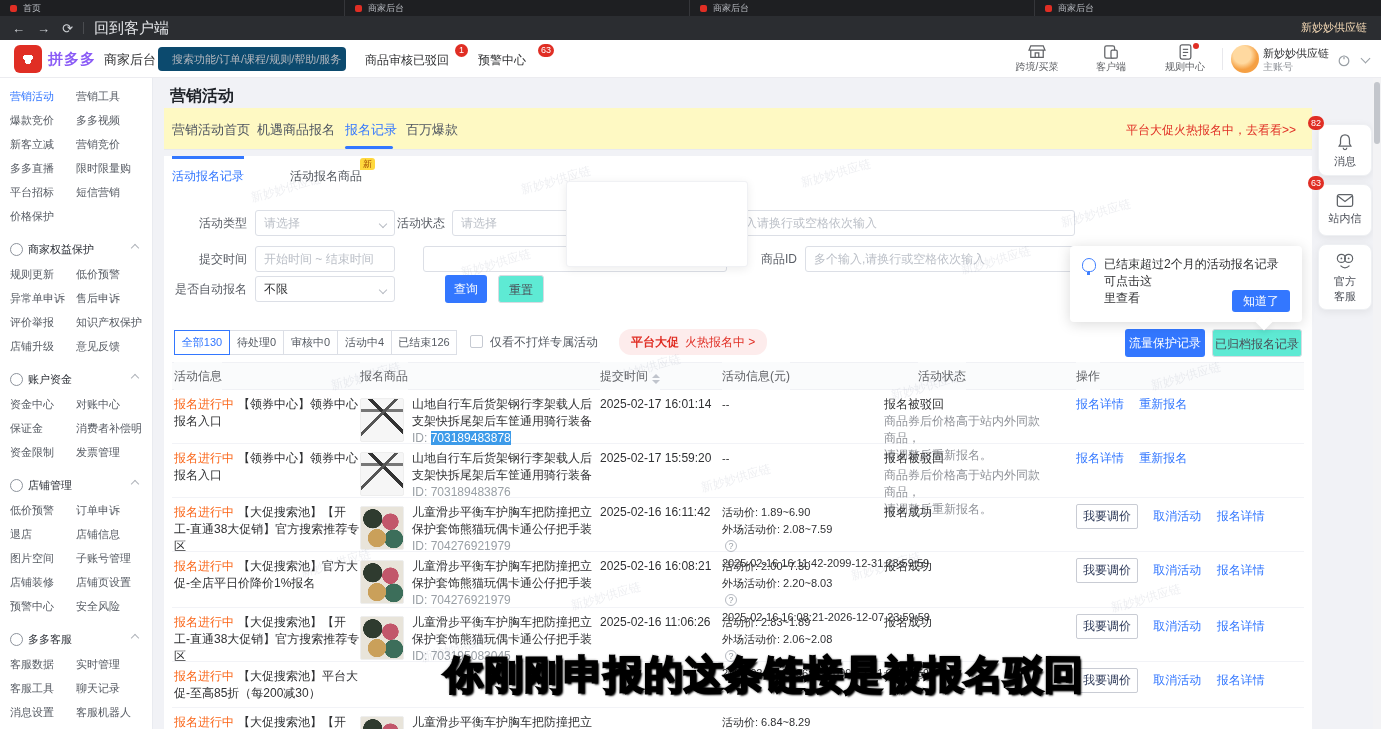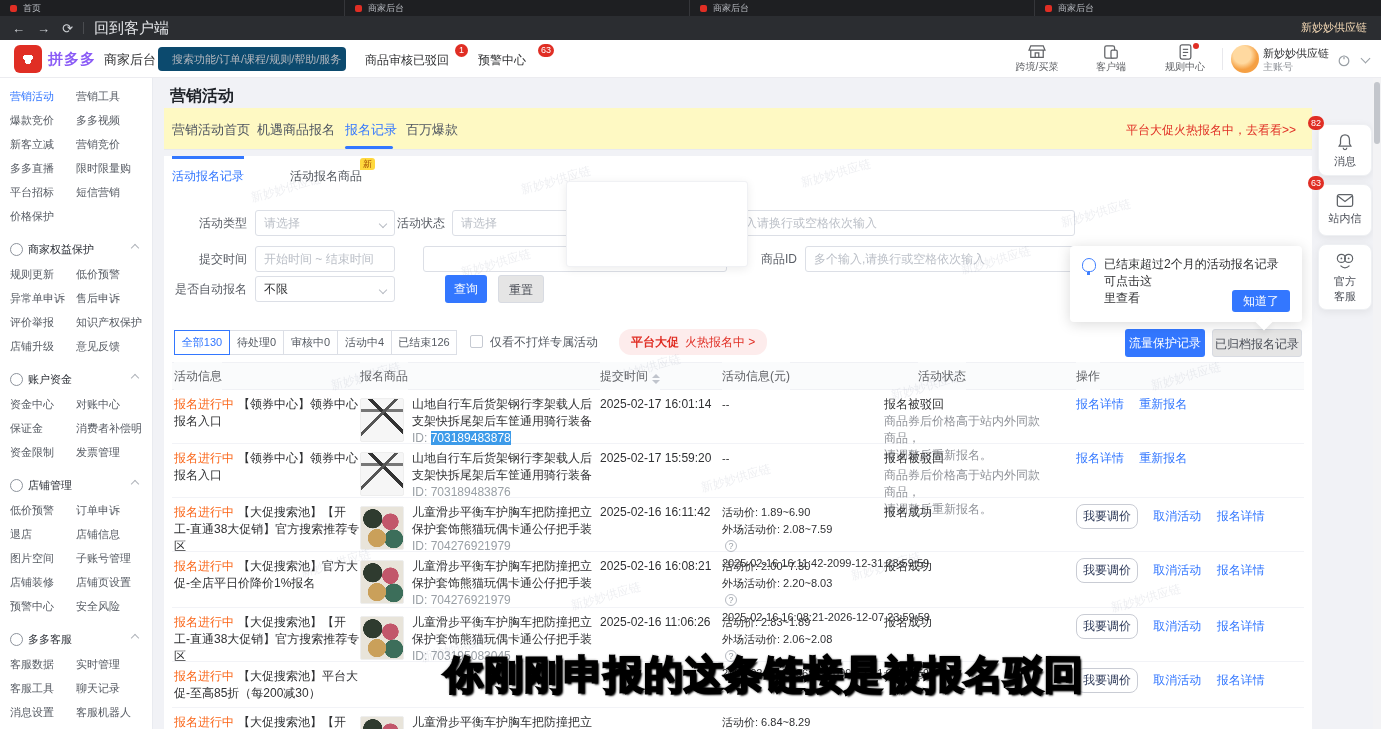--- a/index.html
+++ b/index.html
@@ -61,21 +61,21 @@
   .newbadge { position:absolute; left:196px; top:2px; background:#ffd83d; color:#a04b00; font-size:9px; line-height:12px; padding:0 3px; border-radius:3px 3px 3px 0; }
 
   
   .flabel { position:absolute; width:83px; text-align:right; font-size:12px; color:#5a5e66; }
   .fbox { position:absolute; height:26px; border:1px solid #dcdfe6; border-radius:3px; background:#fff; font-size:12px; color:#bcc0c8; line-height:24px; padding:0 8px; overflow:hidden; white-space:nowrap; }
   .fbox.dark { color:#303133; }
   .selchev { position:absolute; right:8px; top:10px; width:6px; height:6px; border-right:1.2px solid #b8bcc4; border-bottom:1.2px solid #b8bcc4; transform:rotate(45deg); }
   .whitebox { position:absolute; left:402px; top:25px; width:182px; height:86px; background:#fff; box-shadow:0 2px 10px rgba(0,0,0,.08); border:1px solid #f0f1f4; border-radius:3px; z-index:6; }
   .btn { position:absolute; height:28px; border-radius:3px; font-size:12px; text-align:center; line-height:28px; cursor:pointer; }
   .btn.primary { background:#3377ff; color:#fff; }
-  .btn.plain { background:#e5e5e5; border:1px solid #d8dbe2; color:#4a4e57; }
+  .btn.plain { background:#5eead4; border:1px solid #d8dbe2; color:#4a4e57; }
 
   
   .seg { position:absolute; top:174px; height:25px; line-height:23px; border:1px solid #dcdfe6; background:#fff; color:#565b63; font-size:11px; text-align:center; cursor:pointer; }
   .seg.on { border-color:#3377ff; color:#3377ff; z-index:2; }
   .ckbox { position:absolute; left:306px; top:179px; width:13px; height:13px; border:1px solid #c6cad2; border-radius:2px; background:#fff; }
   .cklabel { position:absolute; left:326px; top:178px; font-size:12px; color:#565b63; }
   .pill { position:absolute; left:455px; top:173px; height:26px; line-height:26px; background:#fdecec; border-radius:12px; padding:0 12px; font-size:12px; color:#e02e24; cursor:pointer; }
   .pill b { margin-right:6px; }
 
   
@@ -103,21 +103,21 @@
   .thumb { position:absolute; left:0; top:2px; width:44px; height:44px; border:1px solid #eee; border-radius:2px; }
   .thumb.bike { background:linear-gradient(135deg,transparent 40%,#555 40%,#555 45%,transparent 45%),linear-gradient(45deg,transparent 58%,#333 58%,#333 64%,transparent 64%),linear-gradient(0deg,transparent 70%,#777 70%,#777 76%,transparent 76%),#f6f6f6; }
   .thumb.panda { background:radial-gradient(circle at 28% 28%,#2f3b2f 0 22%,transparent 23%),radial-gradient(circle at 70% 35%,#c2576b 0 20%,transparent 21%),radial-gradient(circle at 38% 74%,#caa05a 0 22%,transparent 23%),radial-gradient(circle at 78% 76%,#3c6e5a 0 20%,transparent 21%),#e8e4da; }
   .pwrap { margin-left:52px; }
   .pname { color:#303133; }
   .pid { color:#9aa0a6; }
   .pid .sel { background:#3d9be9; color:#fff; }
   .gray { color:#909399; }
   .dark { color:#303133; }
   .link { color:#3377ff; margin-right:12px; cursor:pointer; }
-  .opbtn { display:inline-block; min-width:62px; height:25px; line-height:23px; border:1px solid #c9ccd4; border-radius:8px; text-align:center; color:#2e3a59; margin-right:12px; cursor:pointer; background:#fff; }
+  .opbtn { display:inline-block; min-width:62px; height:25px; line-height:23px; border:1px solid #c9ccd4; border-radius:2px; text-align:center; color:#2e3a59; margin-right:12px; cursor:pointer; background:#fff; }
   .infoc { display:inline-block; width:12px; height:12px; line-height:11px; border:1px solid #b6bac2; border-radius:50%; color:#9aa0a6; font-size:9px; text-align:center; margin-left:3px; vertical-align:1px; }
 
   
   .fcard { left:1318px; width:54px; background:#fff; border:1px solid #eef0f3; border-radius:8px; box-shadow:0 2px 8px rgba(0,0,0,.07); text-align:center; color:#4a4e57; font-size:11px; padding:8px 0 7px; z-index:25; cursor:pointer; }
   .fcard svg { display:block; margin:0 auto 3px; }
   .fbadge { position:absolute; background:#e02e24; color:#fff; border-radius:9px; font-size:9px; line-height:14px; height:14px; min-width:14px; padding:0 3px; text-align:center; z-index:26; }
 
   
   .vscroll { left:1373px; top:78px; width:8px; height:651px; background:#f3f3f5; z-index:30; }
   .vthumb { position:absolute; left:1px; top:4px; width:6px; height:62px; background:#c3c6cc; border-radius:3px; }

